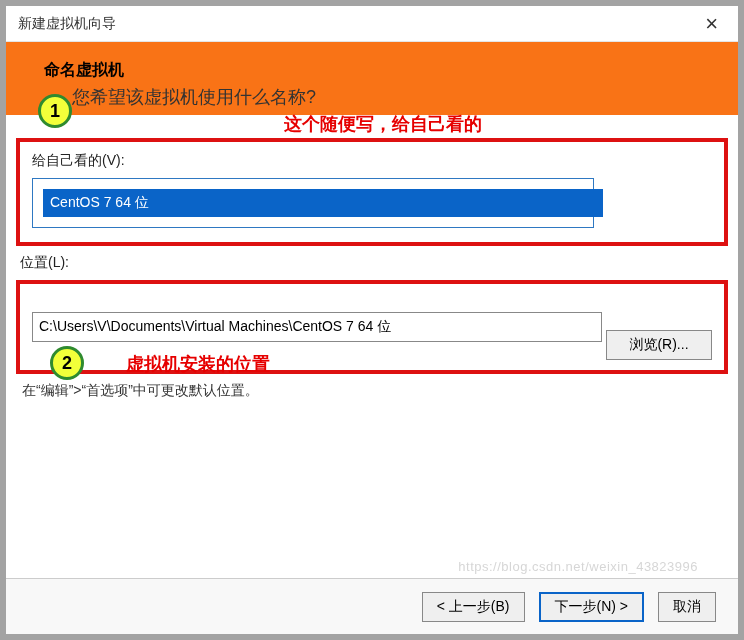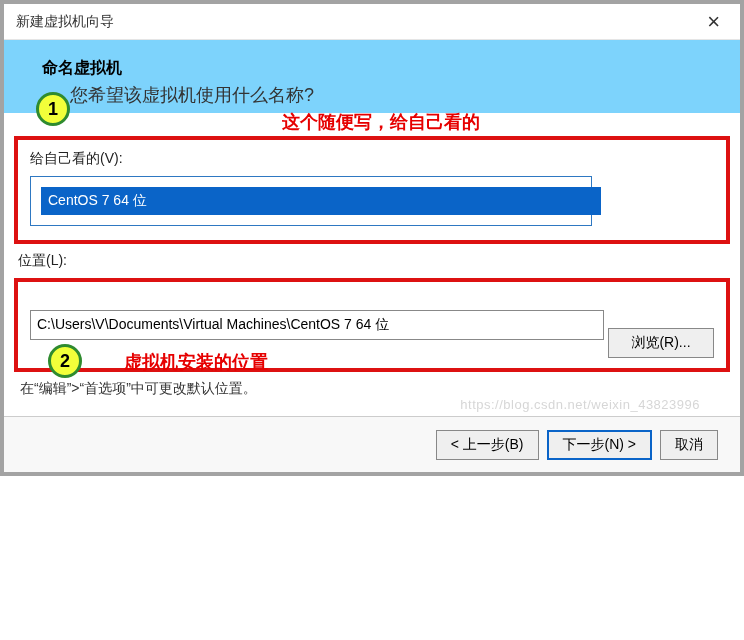--- a/index.html
+++ b/index.html
@@ -7,22 +7,22 @@
       font-family: "Microsoft YaHei", SimSun, sans-serif;
       font-size: 14px;
       background: #fff;
       width: 744px;
       height: 640px;
       overflow: hidden;
       position: relative;
     }
     .window {
       width: 744px;
-      height: 476px;
-      border: 4px solid #a3a3a3;
+      height: 640px;
+      border: 6px solid #a3a3a3;
       position: relative;
       background: #fff;
     }
     .titlebar {
       height: 36px;
       display: flex;
       align-items: center;
       justify-content: space-between;
       padding: 0 12px;
       border-bottom: 1px solid #e5e5e5;
@@ -31,21 +31,21 @@
     .title-text { font-size: 14px; color: #333; }
     .close-x {
       font-size: 22px;
       line-height: 1;
       cursor: pointer;
       padding: 4px 8px;
       color: #333;
     }
     .header-area {
       padding: 18px 10px 6px 30px;
-      background: #7dd3fc;
+      background: #f97316;
     }
     .heading {
       font-weight: bold;
       font-size: 16px;
       color: #000;
       margin-left: 8px;
     }
     .subheading {
       font-size: 18px;
       color: #333;
@@ -128,21 +128,21 @@
       margin-left: 6px;
     }
     .footer {
       position: absolute;
       bottom: 0; left: 0; right: 0;
       height: 56px;
       border-top: 1px solid #ccc;
       display: flex;
       align-items: center;
       justify-content: flex-end;
-      gap: 8px;
+      gap: 14px;
       padding-right: 22px;
       background: #f8f8f8;
     }
     .btn {
       height: 30px;
       padding: 0 14px;
       border: 1px solid #888;
       background: #efefef;
       font-size: 14px;
       display:flex; align-items:center; justify-content:center;

